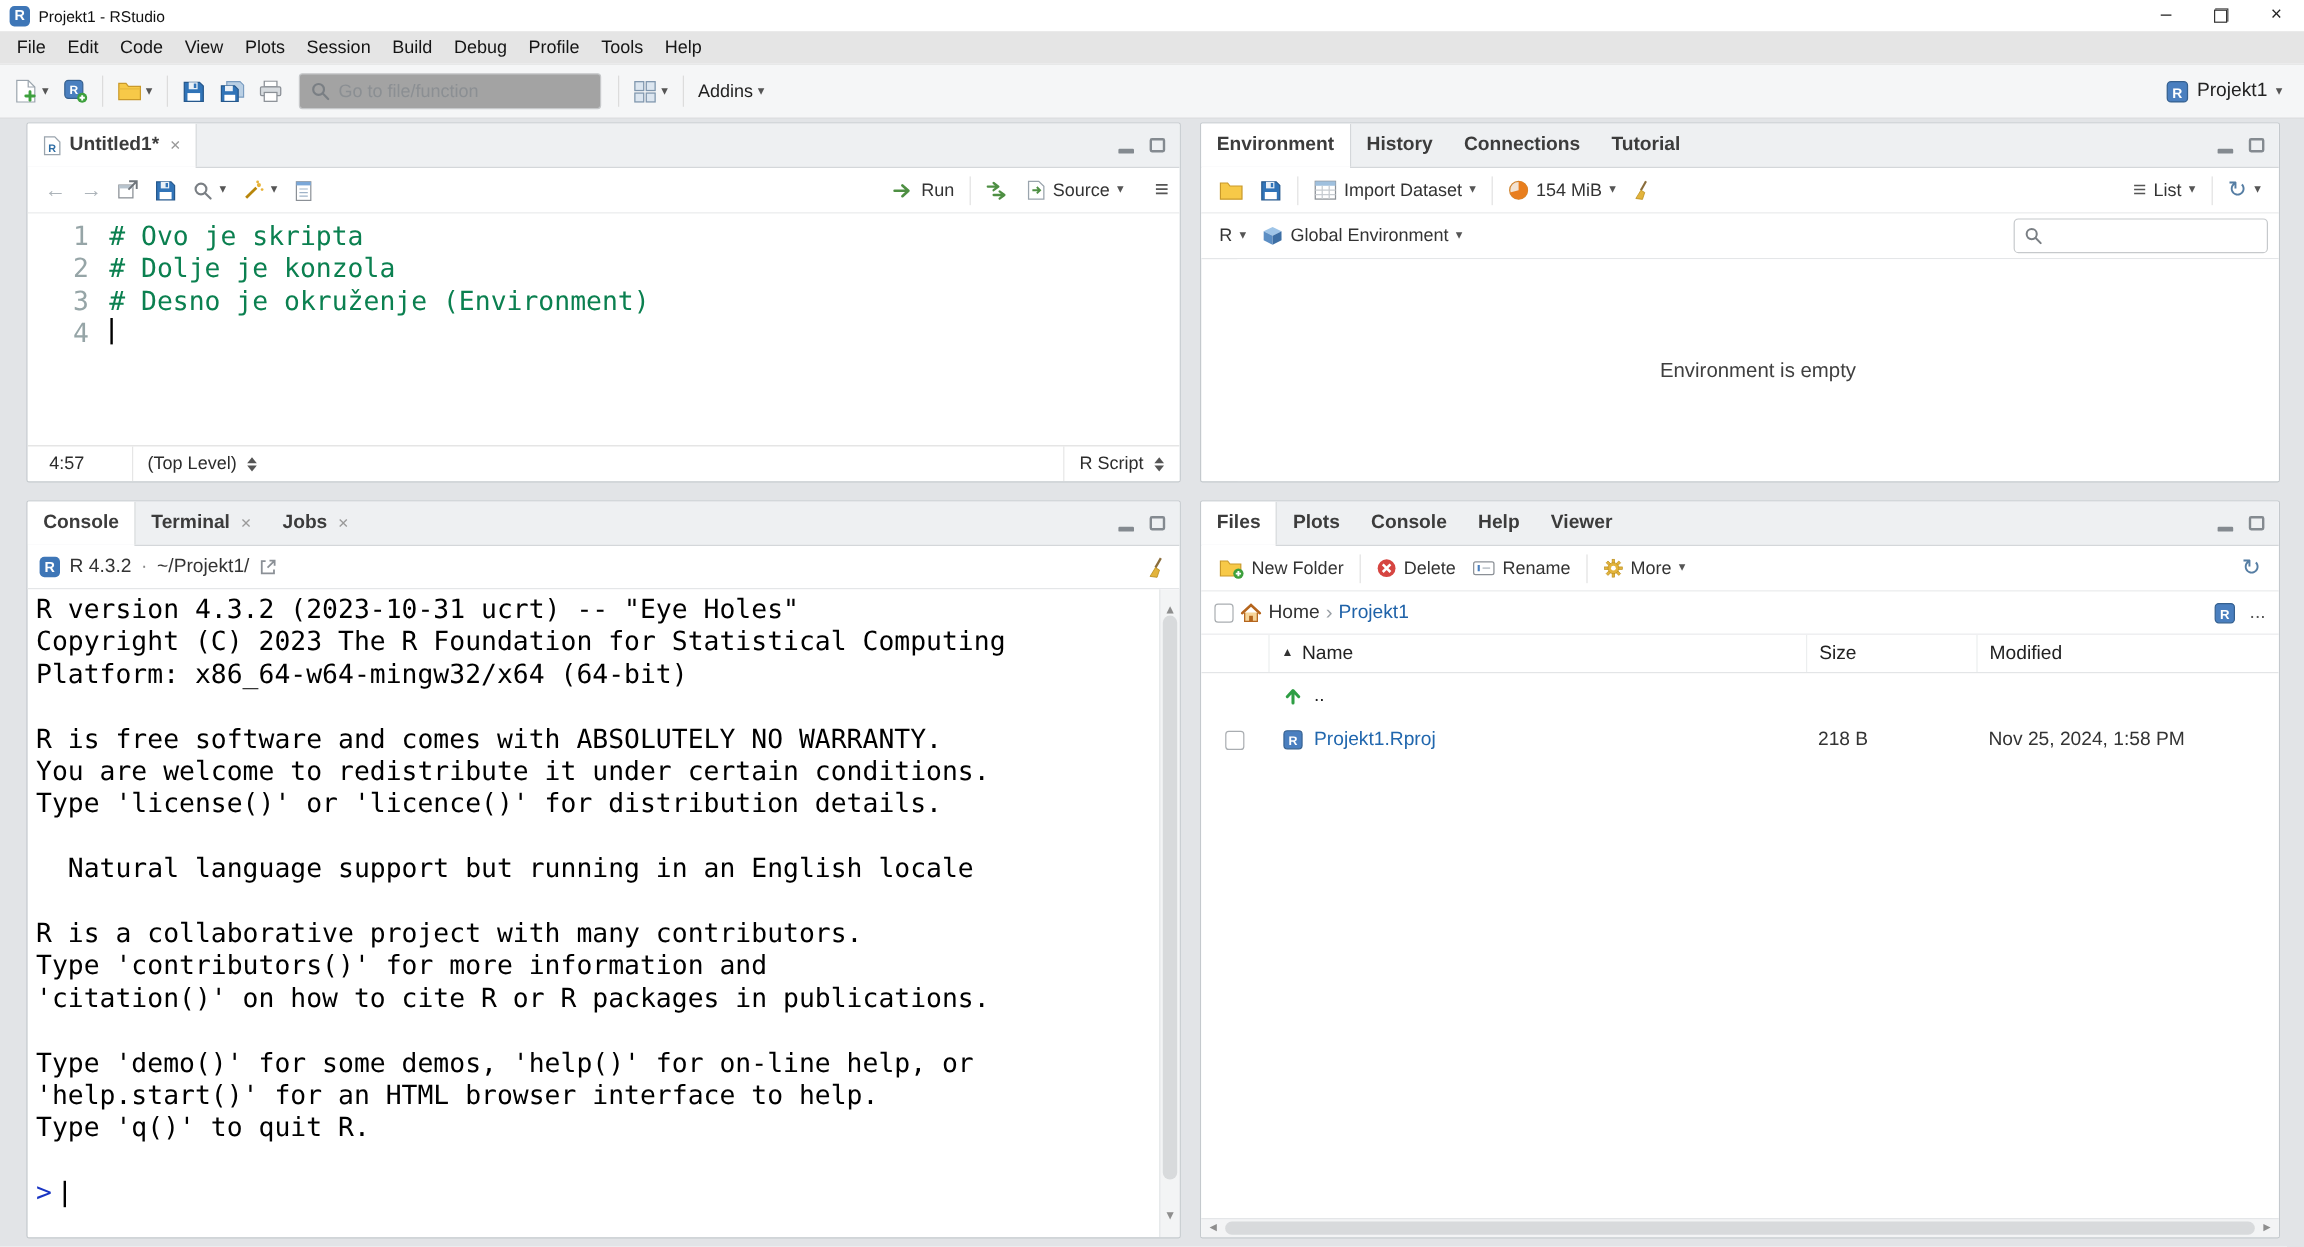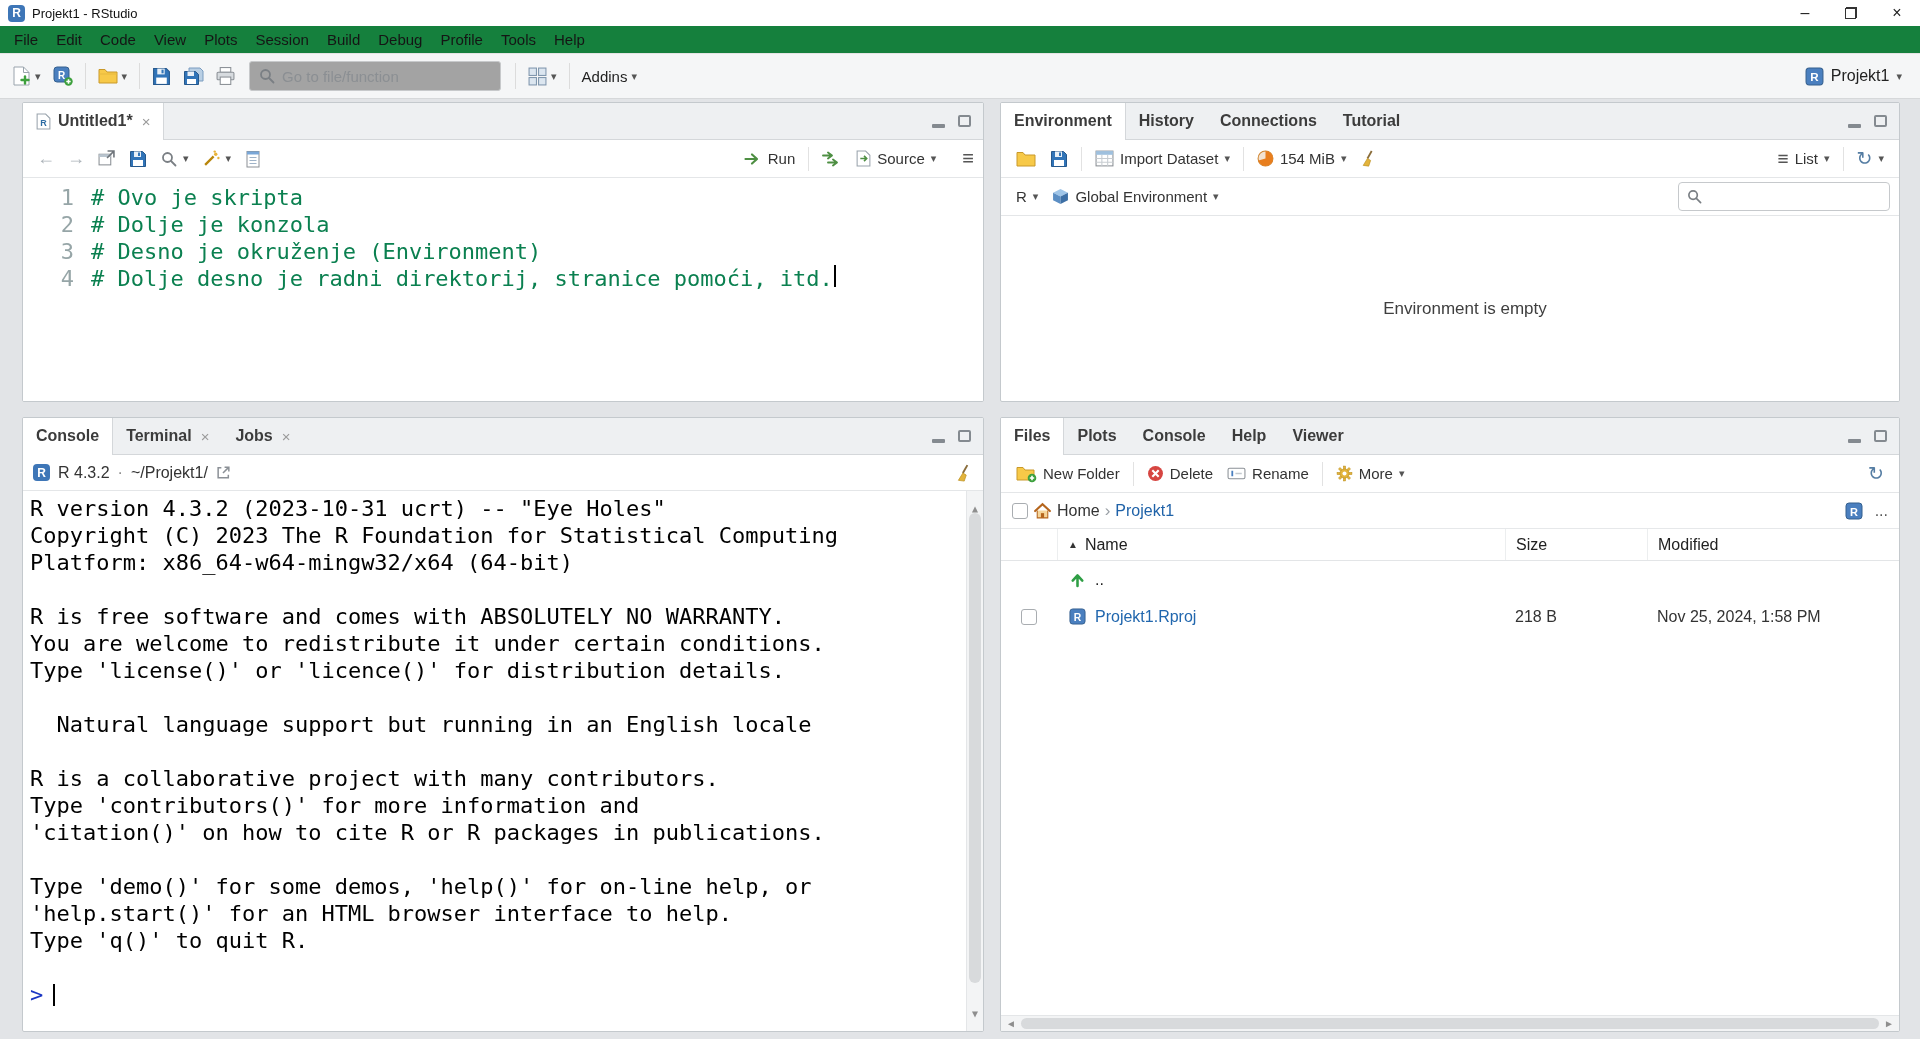--- a/index.html
+++ b/index.html
@@ -11,21 +11,21 @@
   .titlebar { height:26px; display:flex; align-items:center; background:#fff; }
   .titlebar-left { display:flex; align-items:center; gap:7px; padding-left:8px; flex:1; }
   .rball { width:17px; height:17px; border-radius:4px; background:#3e76b7; color:#fff; font-weight:bold; font-size:12px; display:flex; align-items:center; justify-content:center; }
   .title-text { font-size:13px; color:#111; }
   .win-controls { display:flex; height:100%; }
   .win-btn { width:46px; display:flex; align-items:center; justify-content:center; color:#222; font-size:16px; }
   .restore-icon { position:relative; width:12px; height:12px; }
   .restore-icon::before { content:""; position:absolute; right:0; top:0; width:9px; height:9px; border:1px solid #333; }
   .restore-icon::after { content:""; position:absolute; left:0; bottom:0; width:9px; height:9px; border:1px solid #333; background:#fff; }
 
-  .menubar { height:27px; display:flex; align-items:center; background:#15803d; padding-left:5px; }
+  .menubar { height:27px; display:flex; align-items:center; background:#e5e5e5; padding-left:5px; }
   .menu-item { padding:3px 9px; font-size:15px; color:#151515; border-radius:2px; cursor:default; }
 
   .main-toolbar { height:46px; background:#f5f6f7; border-top:1px solid #e4e4e4; border-bottom:1px solid #d6d8da; display:flex; align-items:center; padding:0 10px 0 6px; }
   .tbtn { display:flex; align-items:center; gap:4px; padding:5px 6px; border-radius:3px; }
   .caret { font-size:11px; color:#555; line-height:1; }
   .tsep { width:1px; height:26px; background:#dcdcdc; margin:0 6px; }
   .goto-box { display:flex; align-items:center; gap:7px; width:252px; height:30px; background:#a3a3a3; border:1px solid #c7c9cb; border-radius:3px; padding:0 9px; margin:0 8px; }
   .goto-box input { border:none; outline:none; flex:1; font-size:15px; color:#333; background:transparent; font-family:inherit; }
   .goto-box input::placeholder { color:#8b8f93; }
   .proj-btn { margin-left:auto; display:flex; align-items:center; gap:7px; padding:4px 8px; font-size:16px; color:#222; }
@@ -319,22 +319,40 @@
       <div class="code-line">
         <span class="gutter-num">2</span>
         <span class="code-text"># Dolje je konzola</span>
       </div>
       <div class="code-line">
         <span class="gutter-num">3</span>
         <span class="code-text"># Desno je okruženje (Environment)</span>
       </div>
       <div class="code-line">
         <span class="gutter-num">4</span>
-        <span class="code-text"># Dolje desno je radni direktorij, stranice pomoći, itd.</span>
         <span class="cursor"></span>
+      </div>
+    </div>
+    <div class="editor-status">
+      <div class="status-pos">
+          <span>4:57</span>
+        </div>
+      <div class="status-scope">
+        <span>(Top Level)</span>
+        <span class="stepper">
+            <i class="up"></i>
+            <i class="down"></i>
+          </span>
+      </div>
+      <div class="status-type">
+        <span>R Script</span>
+        <span class="stepper">
+            <i class="up"></i>
+            <i class="down"></i>
+          </span>
       </div>
     </div>
   </div>
 
   <div class="pane">
     <div class="tabbar">
       <div class="tab active">
           <span>Environment</span>
         </div>
       <div class="tab">

